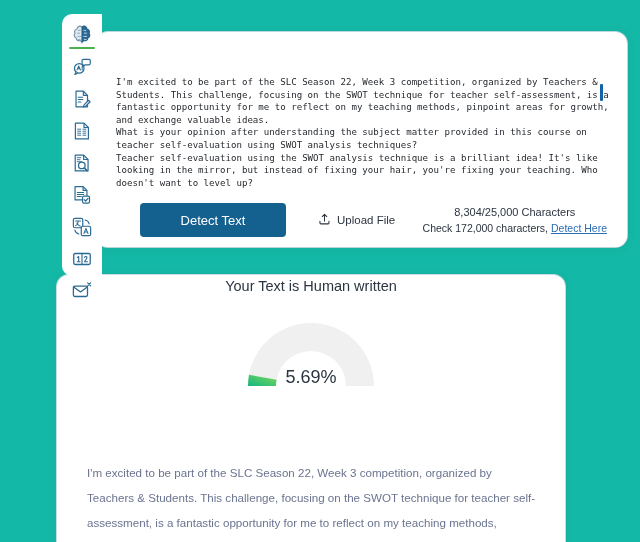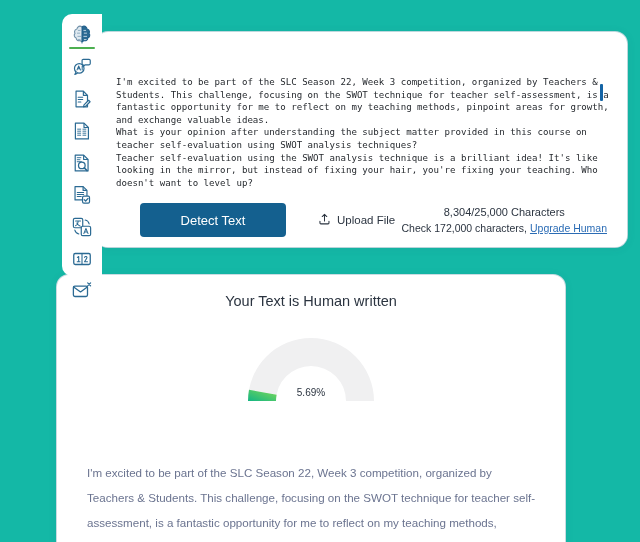--- a/index.html
+++ b/index.html
@@ -164,21 +164,21 @@
     height: 300px;
     background: #ffffff;
     border-radius: 12px;
     box-shadow: 0 1px 10px rgba(60, 70, 100, 0.09),
                 0 0 0 1px rgba(228, 231, 238, 0.9);
     z-index: 1;
     overflow: hidden;
   }
 
   .result-title {
-    margin-top: 18px;
+    margin-top: 3px;
     text-align: center;
     font-size: 14.5px;
     color: #2b3440;
   }
 
   .gauge-wrap {
     position: relative;
     width: 146px;
     height: 75px;
     margin: 18px auto 0 auto;
@@ -187,21 +187,21 @@
   .gauge-label {
     position: absolute;
     left: 0;
     right: 0;
     bottom: 2px;
     text-align: center;
     line-height: 15px;
   }
 
   .gauge-pct {
-    font-size: 10px;
+    font-size: 18px;
     color: #2b3440;
     text-align: center;
   }
 
   .gauge-sub {
     font-size: 12.5px;
     color: #2b3440;
   }
 
   .result-body {
@@ -346,21 +346,21 @@
             <path d="M2.4 10.8v2.1c0 .6.5 1.1 1.1 1.1h8.9c.6 0 1.1-.5 1.1-1.1v-2.1" stroke="#2b3440" stroke-width="1.3" stroke-linecap="round"></path>
           </svg>
         </span>
         <span>Upload File</span>
       </div>
 
       <div class="char-block">
         <div>8,304/25,000 Characters</div>
         <div class="line2">
           <span>Check 172,000 characters,</span>
-          <span class="upgrade-link">Upgrade Human</span>
+          <span class="upgrade-link">Detect Here</span>
         </div>
       </div>
 
     </div>
   </div>
 
   <div class="result-card">
 
     <div class="result-title">Your Text is Human written</div>
 

